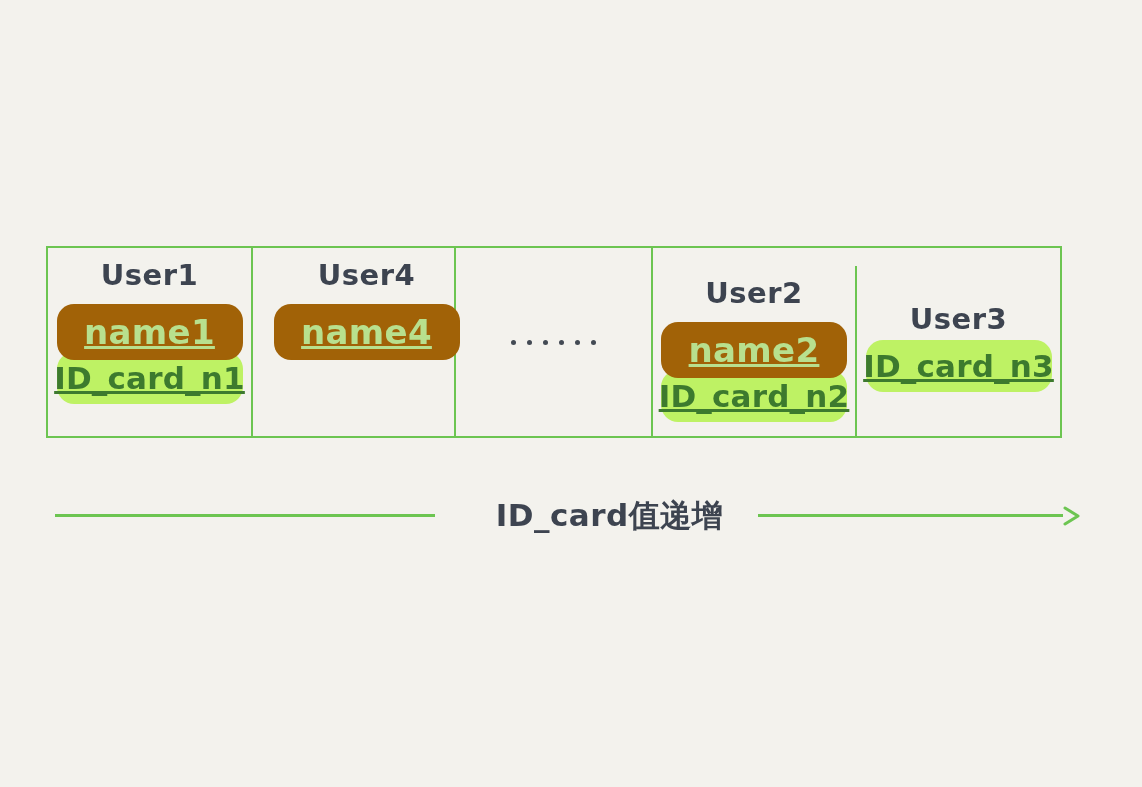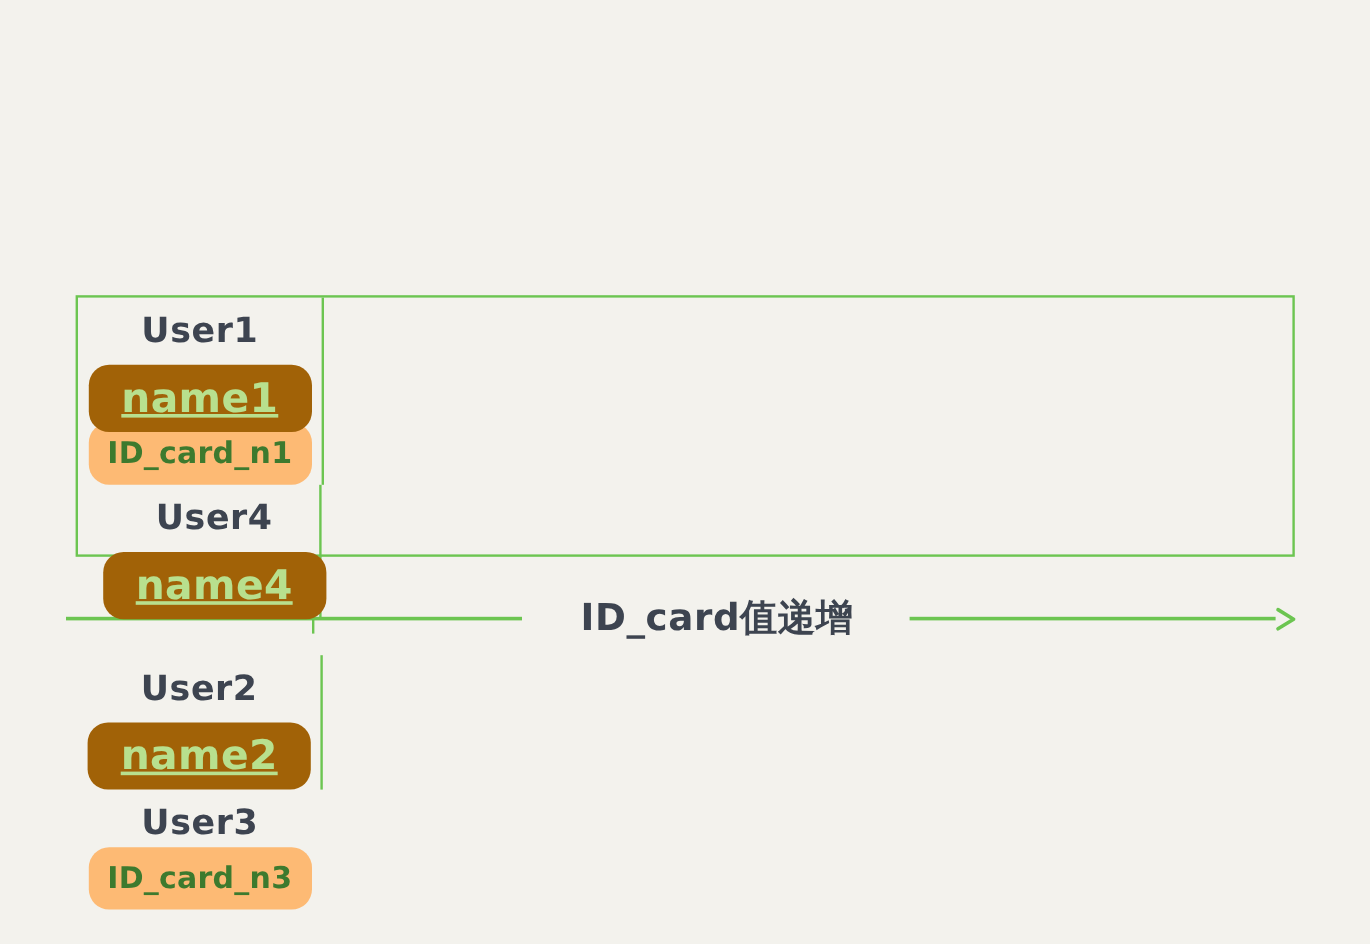--- a/index.html
+++ b/index.html
@@ -18,41 +18,40 @@
 
   #canvas {
     position: relative;
     width: 1142px;
     height: 787px;
   }
 
   
   .table-wrap {
     position: absolute;
-    left: 63px;
+    left: 46px;
     top: 246px;
     width: 1016px;   
-    height: 218px;   
+    height: 192px;   
     box-sizing: border-box;
     border: 2px solid #6cc551;
     display: flex;
     background: transparent;
-    flex-direction: column;
   }
 
   .cell {
     position: relative;
     box-sizing: border-box;
     border-right: 2px solid #6cc551;
     display: flex;
     flex-direction: column;
     align-items: center;
     padding-top: 12px;
   }
-  .cell:last-child { border-right: none; }
+  .cell:last-child { border-right: none; justify-content: center; }
 
   .cell-u1 { width: 205px; }
   .cell-u4 { width: 203px; padding-left: 26px; }
   .cell-ellipsis { width: 197px; }
   .cell-u2 { width: 204px; margin-top: 18px; }
   .cell-u3 { width: 203px; }
 
   .user-title {
     font-family: "DejaVu Sans", sans-serif;
     font-size: 29px;
@@ -84,28 +83,29 @@
     font-size: 34px;
     letter-spacing: 0.3px;
     position: relative;
     z-index: 2;
     text-decoration: underline;
   }
 
   .pill-id {
     width: 186px;
     height: 52px;
-    background: #fdba74;
+    background: #bef264;
     color: #3d7a2e;
     border-radius: 17px;
-    font-size: 25px;
+    font-size: 31px;
     letter-spacing: 0.2px;
     margin-top: -8px;
     position: relative;
     z-index: 1;
+    text-decoration: underline;
   }
 
   
   .ellipsis-inner {
     position: absolute;
     left: 0;
     right: 0;
     top: 92px;
     display: flex;
     justify-content: center;
@@ -144,21 +144,21 @@
   }
   .arrow-head {
     position: absolute;
     right: 0px;
     top: 16px;
     width: 24px;
     height: 24px;
   }
   .arrow-label {
     position: absolute;
-    left: 380px;
+    left: 392px;
     top: 0;
     width: 325px;
     text-align: center;
     font-family: "DejaVu Sans", sans-serif;
     font-size: 31px;
     font-weight: 600;
     color: #3d4450;
     letter-spacing: 0.5px;
     line-height: 54px;
     white-space: nowrap;
@@ -190,20 +190,21 @@
         <span class="dot"></span>
         <span class="dot"></span>
         <span class="dot"></span>
         <span class="dot"></span>
       </div>
     </div>
 
     <div class="cell cell-u2">
       <div class="user-title">User2</div>
       <div class="pill pill-name">name2</div>
+      <div class="pill pill-id">ID_card_n2</div>
     </div>
 
     <div class="cell cell-u3">
       <div class="user-title">User3</div>
       <div class="pill pill-id">ID_card_n3</div>
     </div>
 
   </div>
 
   <div class="arrow-row">

